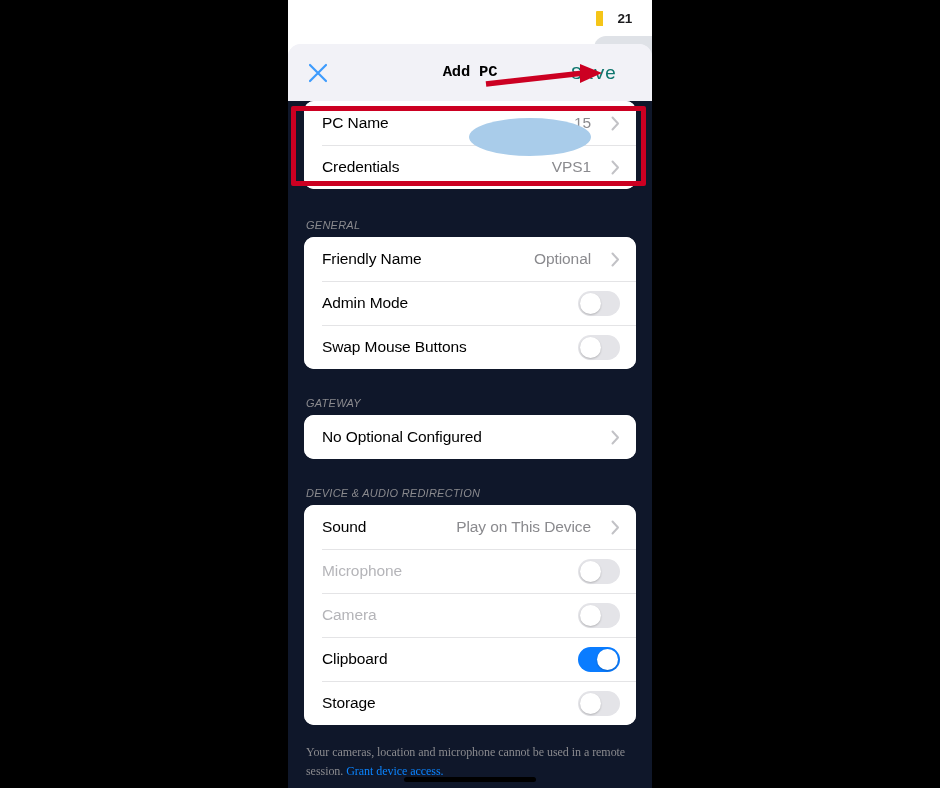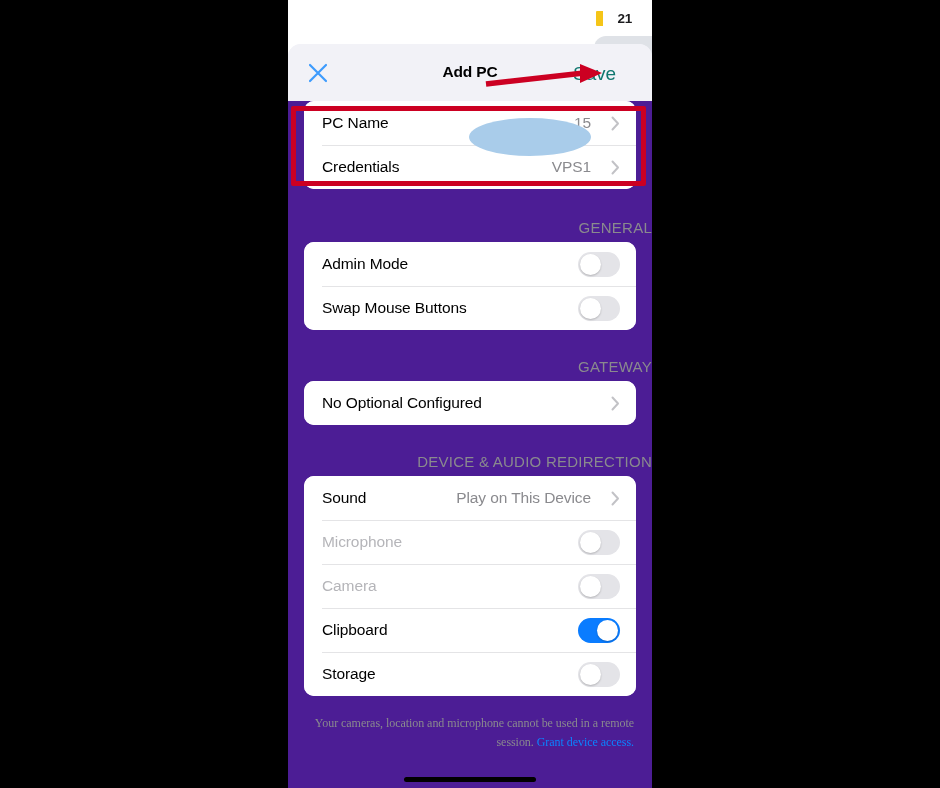--- a/index.html
+++ b/index.html
@@ -73,20 +73,21 @@
     background: #f2f2f7;
     border-radius: 13px 13px 0 0;
     overflow: hidden;
   }
 
   
   .navbar {
     position: relative;
     height: 57px;
     background: #f2f2f7;
+    font-family: Liberation Mono, monospace;
   }
   .nav-close {
     position: absolute;
     left: 18px; top: 17px;
     width: 24px; height: 24px;
     cursor: pointer;
   }
   .nav-close svg { display: block; }
   .nav-title {
     position: absolute;
@@ -104,37 +105,37 @@
     font-size: 19px;
     color: #0f766e;
     cursor: pointer;
     letter-spacing: -0.1px;
   }
 
   
   .content {
     position: relative;
     height: 687px;
-    background: #4c1d95;
+    background: #0f172a;
     padding: 0;
-    text-align: right;
   }
 
   .group {
     margin: 0 16px;
     background: #ffffff;
     border-radius: 10px;
     overflow: hidden;
   }
   .group-header {
-    font-size: 15px;
+    font-size: 11px;
     color: #8a8a8e;
     letter-spacing: 0.25px;
     padding: 0 0 6px 18px;
     text-transform: uppercase;
+    font-style: italic;
   }
 
   .row {
     position: relative;
     display: flex;
     align-items: center;
     height: 44px;
     padding: 0 16px 0 18px;
     background: #ffffff;
   }
@@ -288,20 +289,30 @@
               </svg>
             </div>
           </div>
         </div>
 
         <div class="sp-30"></div>
 
         <div class="group-header">GENERAL</div>
         <div class="group">
           <div class="row">
+            <div class="row-label">Friendly Name</div>
+            <div class="row-spacer"></div>
+            <div class="row-value">Optional</div>
+            <div class="chevron">
+              <svg width="9" height="15" viewBox="0 0 9 15">
+                <path d="M1.5 1.5 L7 7.5 L1.5 13.5" stroke="#c2c2c6" stroke-width="2" fill="none" stroke-linecap="round" stroke-linejoin="round"></path>
+              </svg>
+            </div>
+          </div>
+          <div class="row">
             <div class="row-label">Admin Mode</div>
             <div class="row-spacer"></div>
             <div class="toggle">
               <div class="knob"></div>
             </div>
           </div>
           <div class="row">
             <div class="row-label">Swap Mouse Buttons</div>
             <div class="row-spacer"></div>
             <div class="toggle">

